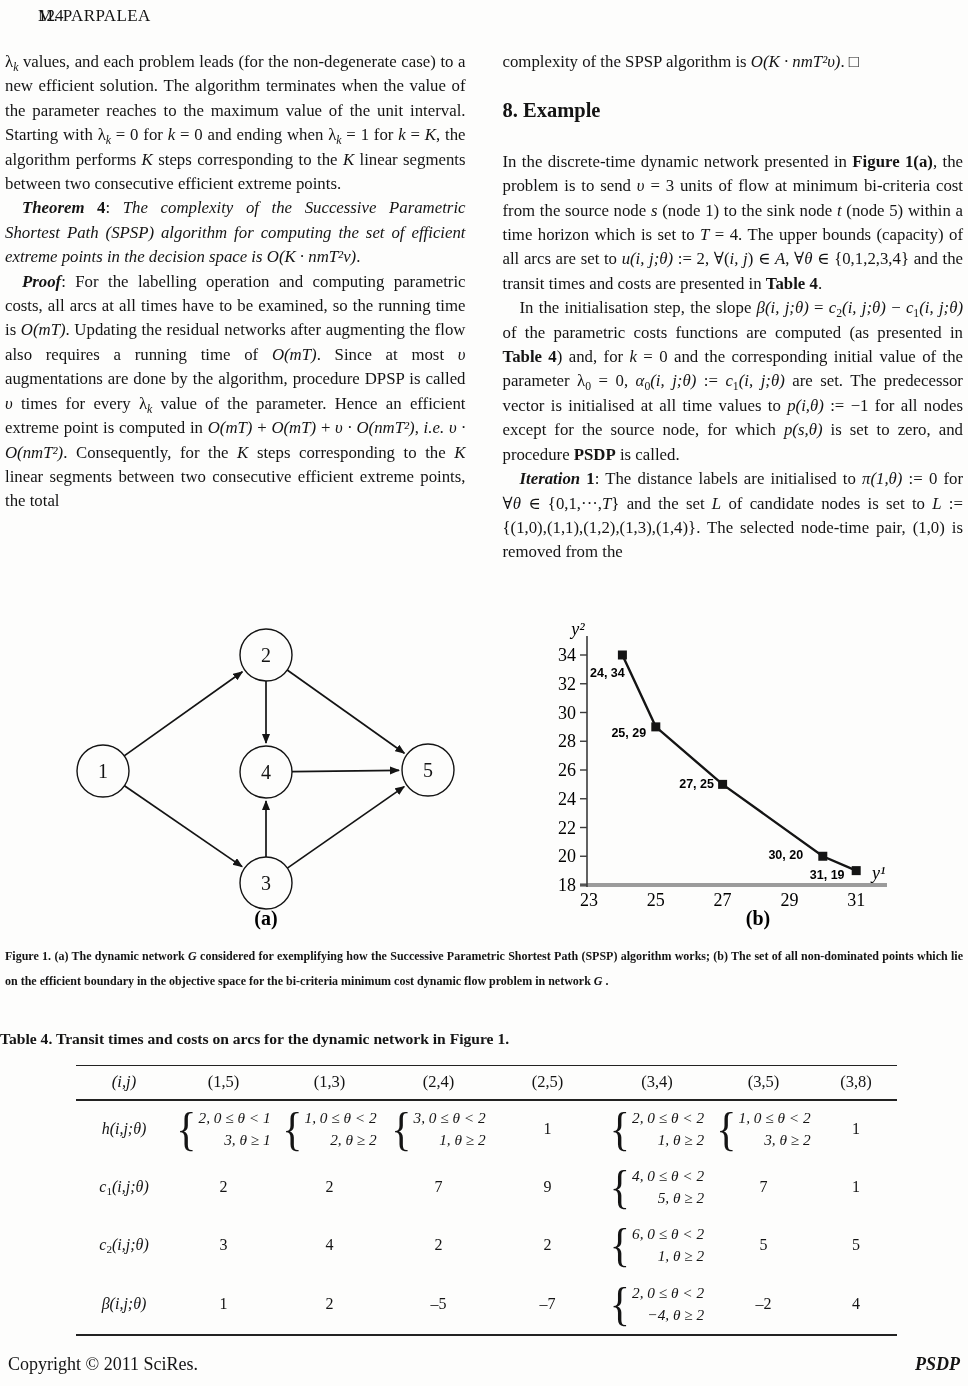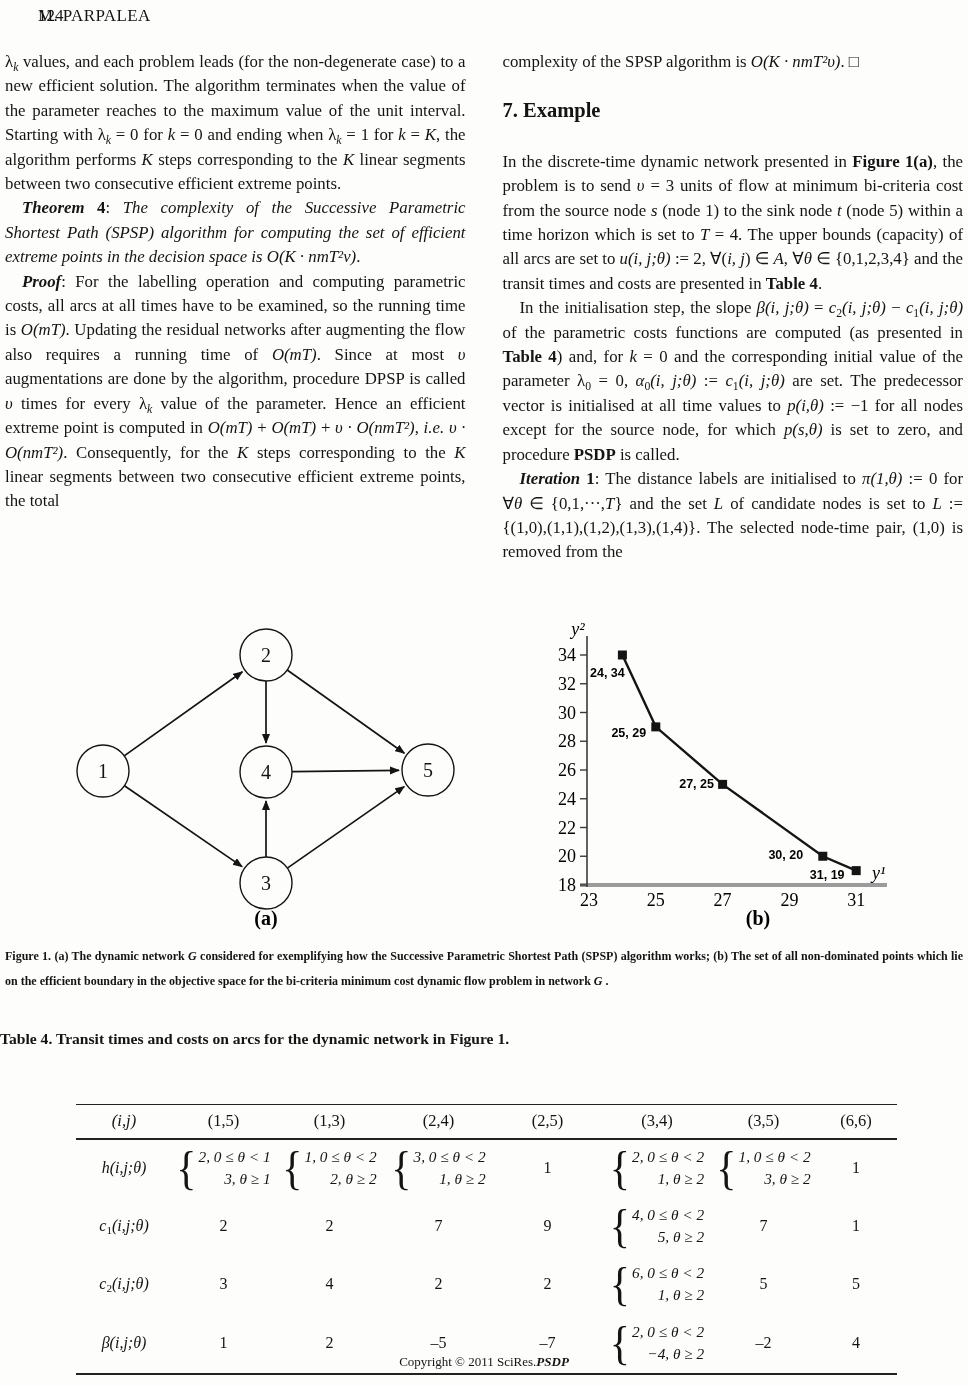--- a/index.html
+++ b/index.html
@@ -4,71 +4,71 @@
 <style>
   html,body{margin:0;padding:0;background:#dedede;}
   .page{position:relative;width:968px;height:1386px;background:#fdfdfc;color:#141414;
         font-family:"Liberation Serif","DejaVu Serif",serif;overflow:hidden;}
 
   header{position:absolute;top:6px;left:8px;right:8px;height:24px;font-size:17px;margin-left:30px;}
   .pageno{position:absolute;left:0;top:0;}
   .running{position:absolute;left:0;right:0;text-align:left;letter-spacing:.4px;}
 
   .columns{position:absolute;top:50px;left:5px;width:958px;display:flex;gap:37px;}
-  .col{width:460.5px;text-align:justify;font-size:16.8px;line-height:24.4px;font-family:Liberation Serif, serif;}
+  .col{width:460.5px;text-align:justify;font-size:16.8px;line-height:24.4px;}
   .para{margin:0;text-indent:17px;}
   .noindent{text-indent:0;}
   .section-heading{font-size:20.5px;font-weight:bold;margin:24px 0 27px 0;}
 
   .s-b{font-weight:bold}
   .s-i{font-style:italic}
   .s-sub{font-size:70%;vertical-align:-0.3em;line-height:0;}
 
   .fig-a{position:absolute;left:70px;top:622px;}
   .fig-b{position:absolute;left:545px;top:622px;}
   svg{font-family:"Liberation Serif","DejaVu Serif",serif;}
 
   .caption{position:absolute;left:5px;top:944px;width:958px;margin:0;
            font-size:12px;line-height:24.7px;text-align:justify;}
   .table-title{position:absolute;left:0;top:1030px;width:100%;margin:0;text-align:left;font-size:15.6px;}
 
-  table.t4{position:absolute;left:76px;top:1104px;width:821px;border-collapse:collapse;
+  table.t4{position:absolute;left:76px;top:1065px;width:821px;border-collapse:collapse;
            table-layout:fixed;font-size:16px;border-top:1.6px solid #222;border-bottom:2.6px solid #222;}
   .t4 th,.t4 td{font-weight:normal;text-align:center;vertical-align:middle;padding:0;}
   .t4 thead tr{height:34px;}
   .t4 thead th{border-bottom:2.4px solid #222;font-size:16.5px;}
   .t4 tbody tr{height:58px;}
   .t4 tbody tr:last-child{height:61px;}
   .cases{display:inline-flex;align-items:center;vertical-align:middle;}
   .brace{font-size:42px;font-weight:400;line-height:1;transform:scaleY(1.12);margin-right:2px;font-style:normal;}
   .case-lines{display:inline-flex;flex-direction:column;text-align:right;font-style:italic;
               font-size:15.3px;line-height:22px;}
 
-  footer{position:absolute;left:8px;right:8px;top:1354px;display:flex;justify-content:center;font-size:13px;}
+  footer{position:absolute;left:8px;right:8px;top:1354px;display:flex;justify-content:space-between;font-size:18px;}
   .journal{font-weight:bold;font-style:italic;}
 </style>
 </head>
 <body>
 
 <div class="page">
 
   <header>
     <span class="pageno">124</span>
     <span class="running">M. PARPALEA</span>
   </header>
 
   <div class="columns">
     <div class="col">
       <p class="para noindent"><span>λ</span><span class="s-sub s-i">k</span><span> values, and each problem leads (for the non-degenerate case) to a new efficient solution. The algorithm terminates when the value of the parameter reaches to the maximum value of the unit interval. Starting with </span><span>λ</span><span class="s-sub s-i">k</span><span> = 0 for </span><span class="s-i">k</span><span> = 0 and ending when </span><span>λ</span><span class="s-sub s-i">k</span><span> = 1 for </span><span class="s-i">k</span><span> = </span><span class="s-i">K</span><span>, the algorithm performs </span><span class="s-i">K</span><span> steps corresponding to the </span><span class="s-i">K</span><span> linear segments between two consecutive efficient extreme points.</span></p>
       <p class="para"><span class="s-b s-i">Theorem</span><span class="s-b"> 4</span><span>: </span><span class="s-i">The complexity of the Successive Parametric Shortest Path (SPSP) algorithm for computing the set of efficient extreme points in the decision space is </span><span class="s-i">O(K · nmT²v)</span><span>.</span></p>
       <p class="para"><span class="s-b s-i">Proof</span><span>: For the labelling operation and computing parametric costs, all arcs at all times have to be examined, so the running time is </span><span class="s-i">O(mT)</span><span>. Updating the residual networks after augmenting the flow also requires a running time of </span><span class="s-i">O(mT)</span><span>. Since at most </span><span class="s-i">υ</span><span> augmentations are done by the algorithm, procedure DPSP is called </span><span class="s-i">υ</span><span> times for every </span><span>λ</span><span class="s-sub s-i">k</span><span> value of the parameter. Hence an efficient extreme point is computed in </span><span class="s-i">O(mT)</span><span> + </span><span class="s-i">O(mT)</span><span> + </span><span class="s-i">υ · O(nmT²)</span><span>, </span><span class="s-i">i.e.</span><span> </span><span class="s-i">υ · O(nmT²)</span><span>. Consequently, for the </span><span class="s-i">K</span><span> steps corresponding to the </span><span class="s-i">K</span><span> linear segments between two consecutive efficient extreme points, the total</span></p>
     </div>
     <div class="col">
       <p class="para noindent"><span>complexity of the SPSP algorithm is </span><span class="s-i">O(K · nmT²υ)</span><span>. □</span></p>
-      <h2 class="section-heading">7. Example</h2>
+      <h2 class="section-heading">8. Example</h2>
       <p class="para noindent"><span>In the discrete-time dynamic network presented in </span><span class="s-b">Figure 1(a)</span><span>, the problem is to send </span><span class="s-i">υ</span><span> = 3 units of flow at minimum bi-criteria cost from the source node </span><span class="s-i">s</span><span> (node 1) to the sink node </span><span class="s-i">t</span><span> (node 5) within a time horizon which is set to </span><span class="s-i">T</span><span> = 4. The upper bounds (capacity) of all arcs are set to </span><span class="s-i">u(i, j;θ)</span><span> := 2, ∀(</span><span class="s-i">i, j</span><span>) ∈ </span><span class="s-i">A</span><span>, ∀</span><span class="s-i">θ</span><span> ∈ {0,1,2,3,4} and the transit times and costs are presented in </span><span class="s-b">Table 4</span><span>.</span></p>
       <p class="para"><span>In the initialisation step, the slope </span><span class="s-i">β(i, j;θ)</span><span> = </span><span class="s-i">c</span><span class="s-sub">2</span><span class="s-i">(i, j;θ)</span><span> − </span><span class="s-i">c</span><span class="s-sub">1</span><span class="s-i">(i, j;θ)</span><span> of the parametric costs functions are computed (as presented in </span><span class="s-b">Table 4</span><span>) and, for </span><span class="s-i">k</span><span> = 0 and the corresponding initial value of the parameter </span><span>λ</span><span class="s-sub">0</span><span> = 0, </span><span class="s-i">α</span><span class="s-sub">0</span><span class="s-i">(i, j;θ)</span><span> := </span><span class="s-i">c</span><span class="s-sub">1</span><span class="s-i">(i, j;θ)</span><span> are set. The predecessor vector is initialised at all time values to </span><span class="s-i">p(i,θ)</span><span> := −1 for all nodes except for the source node, for which </span><span class="s-i">p(s,θ)</span><span> is set to zero, and procedure </span><span class="s-b">PSDP</span><span> is called.</span></p>
       <p class="para"><span class="s-b s-i">Iteration</span><span class="s-b"> 1</span><span>: The distance labels are initialised to </span><span class="s-i">π(1,θ)</span><span> := 0 for ∀</span><span class="s-i">θ</span><span> ∈ {0,1,···,</span><span class="s-i">T</span><span>} and the set </span><span class="s-i">L</span><span> of candidate nodes is set to </span><span class="s-i">L</span><span> := {(1,0),(1,1),(1,2),(1,3),(1,4)}. The selected node-time pair, (1,0) is removed from the</span></p>
     </div>
   </div>
 
   <svg class="fig-a" width="410" height="315" viewBox="0 0 410 315">
       <defs>
         <marker id="arrow" markerWidth="11" markerHeight="9" refX="9" refY="4" orient="auto" markerUnits="userSpaceOnUse">
           <path d="M0,0 L10,4 L0,8 Z" fill="#141414"></path>
@@ -153,21 +153,21 @@
     </colgroup>
     <thead>
       <tr>
           <th><span class="s-i">(i,j)</span></th>
           <th><span>(1,5)</span></th>
           <th><span>(1,3)</span></th>
           <th><span>(2,4)</span></th>
           <th><span>(2,5)</span></th>
           <th><span>(3,4)</span></th>
           <th><span>(3,5)</span></th>
-          <th><span>(6,6)</span></th>
+          <th><span>(3,8)</span></th>
         </tr>
     </thead>
     <tbody>
         <tr>
           <th><span class="s-i">h(i,j;θ)</span></th>
           <td><span class="cases">
               <span class="brace">{</span>
               <span class="case-lines">
                 <span>2, 0 ≤ θ &lt; 1</span>
                 <span>3, θ ≥ 1</span>

